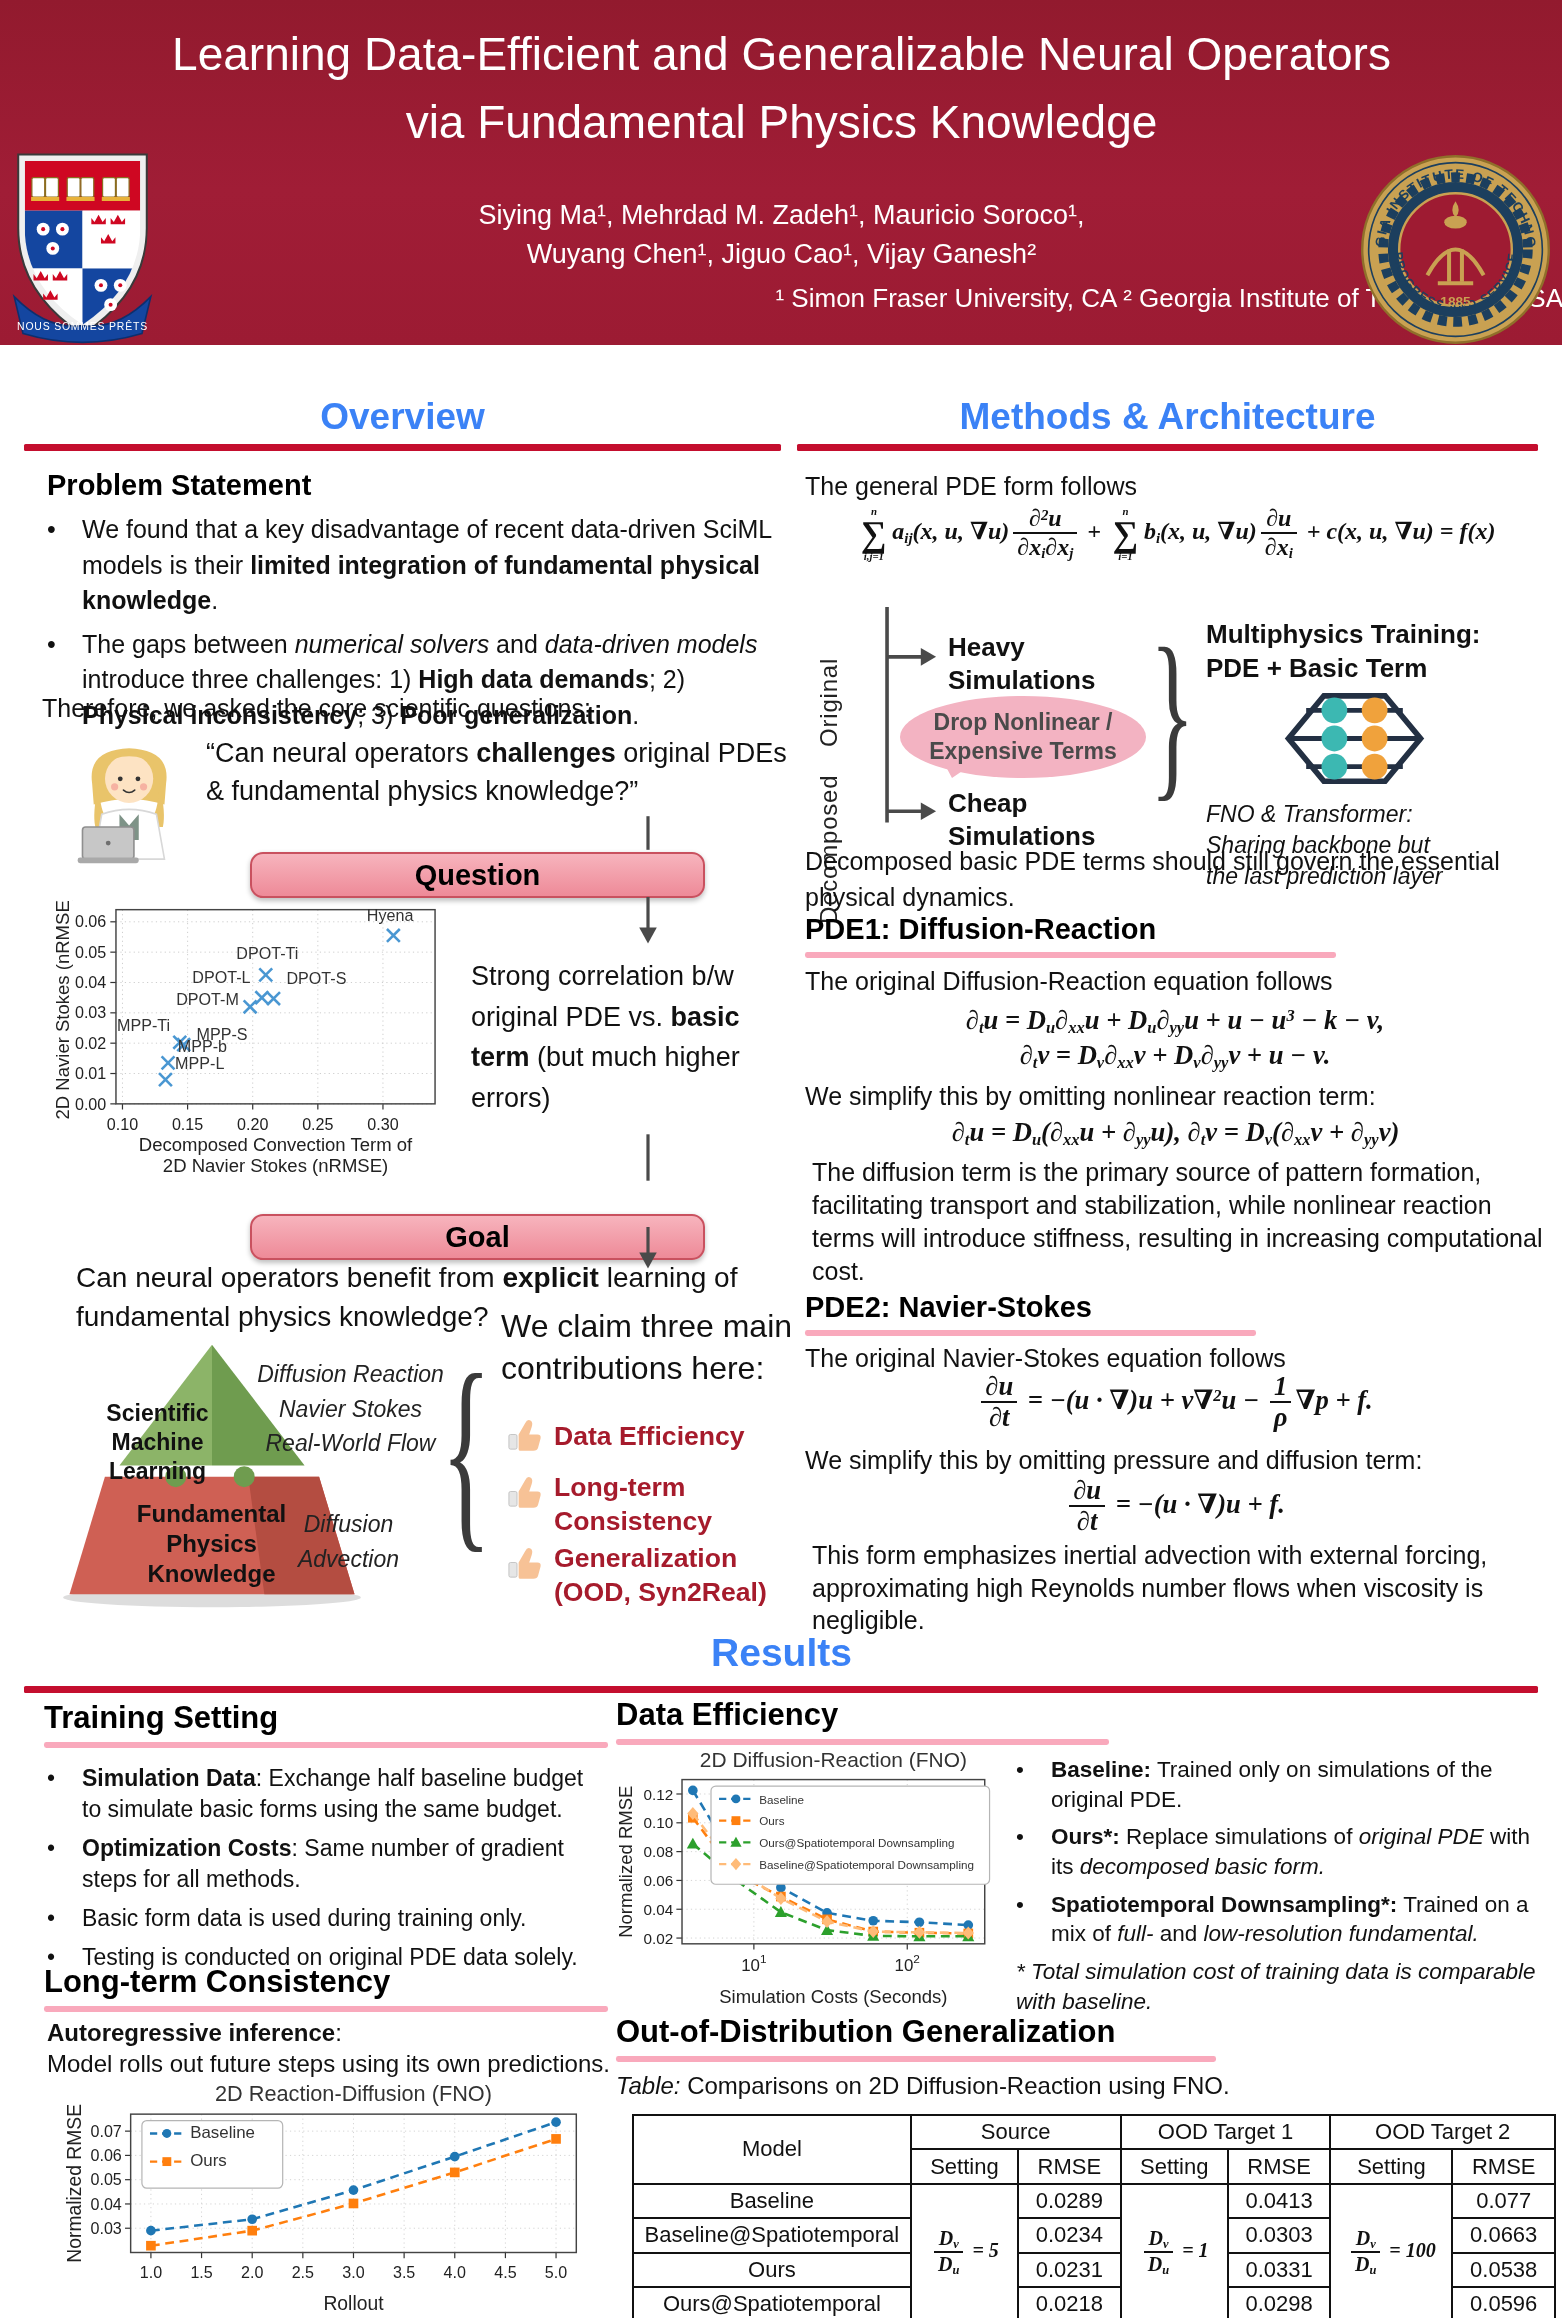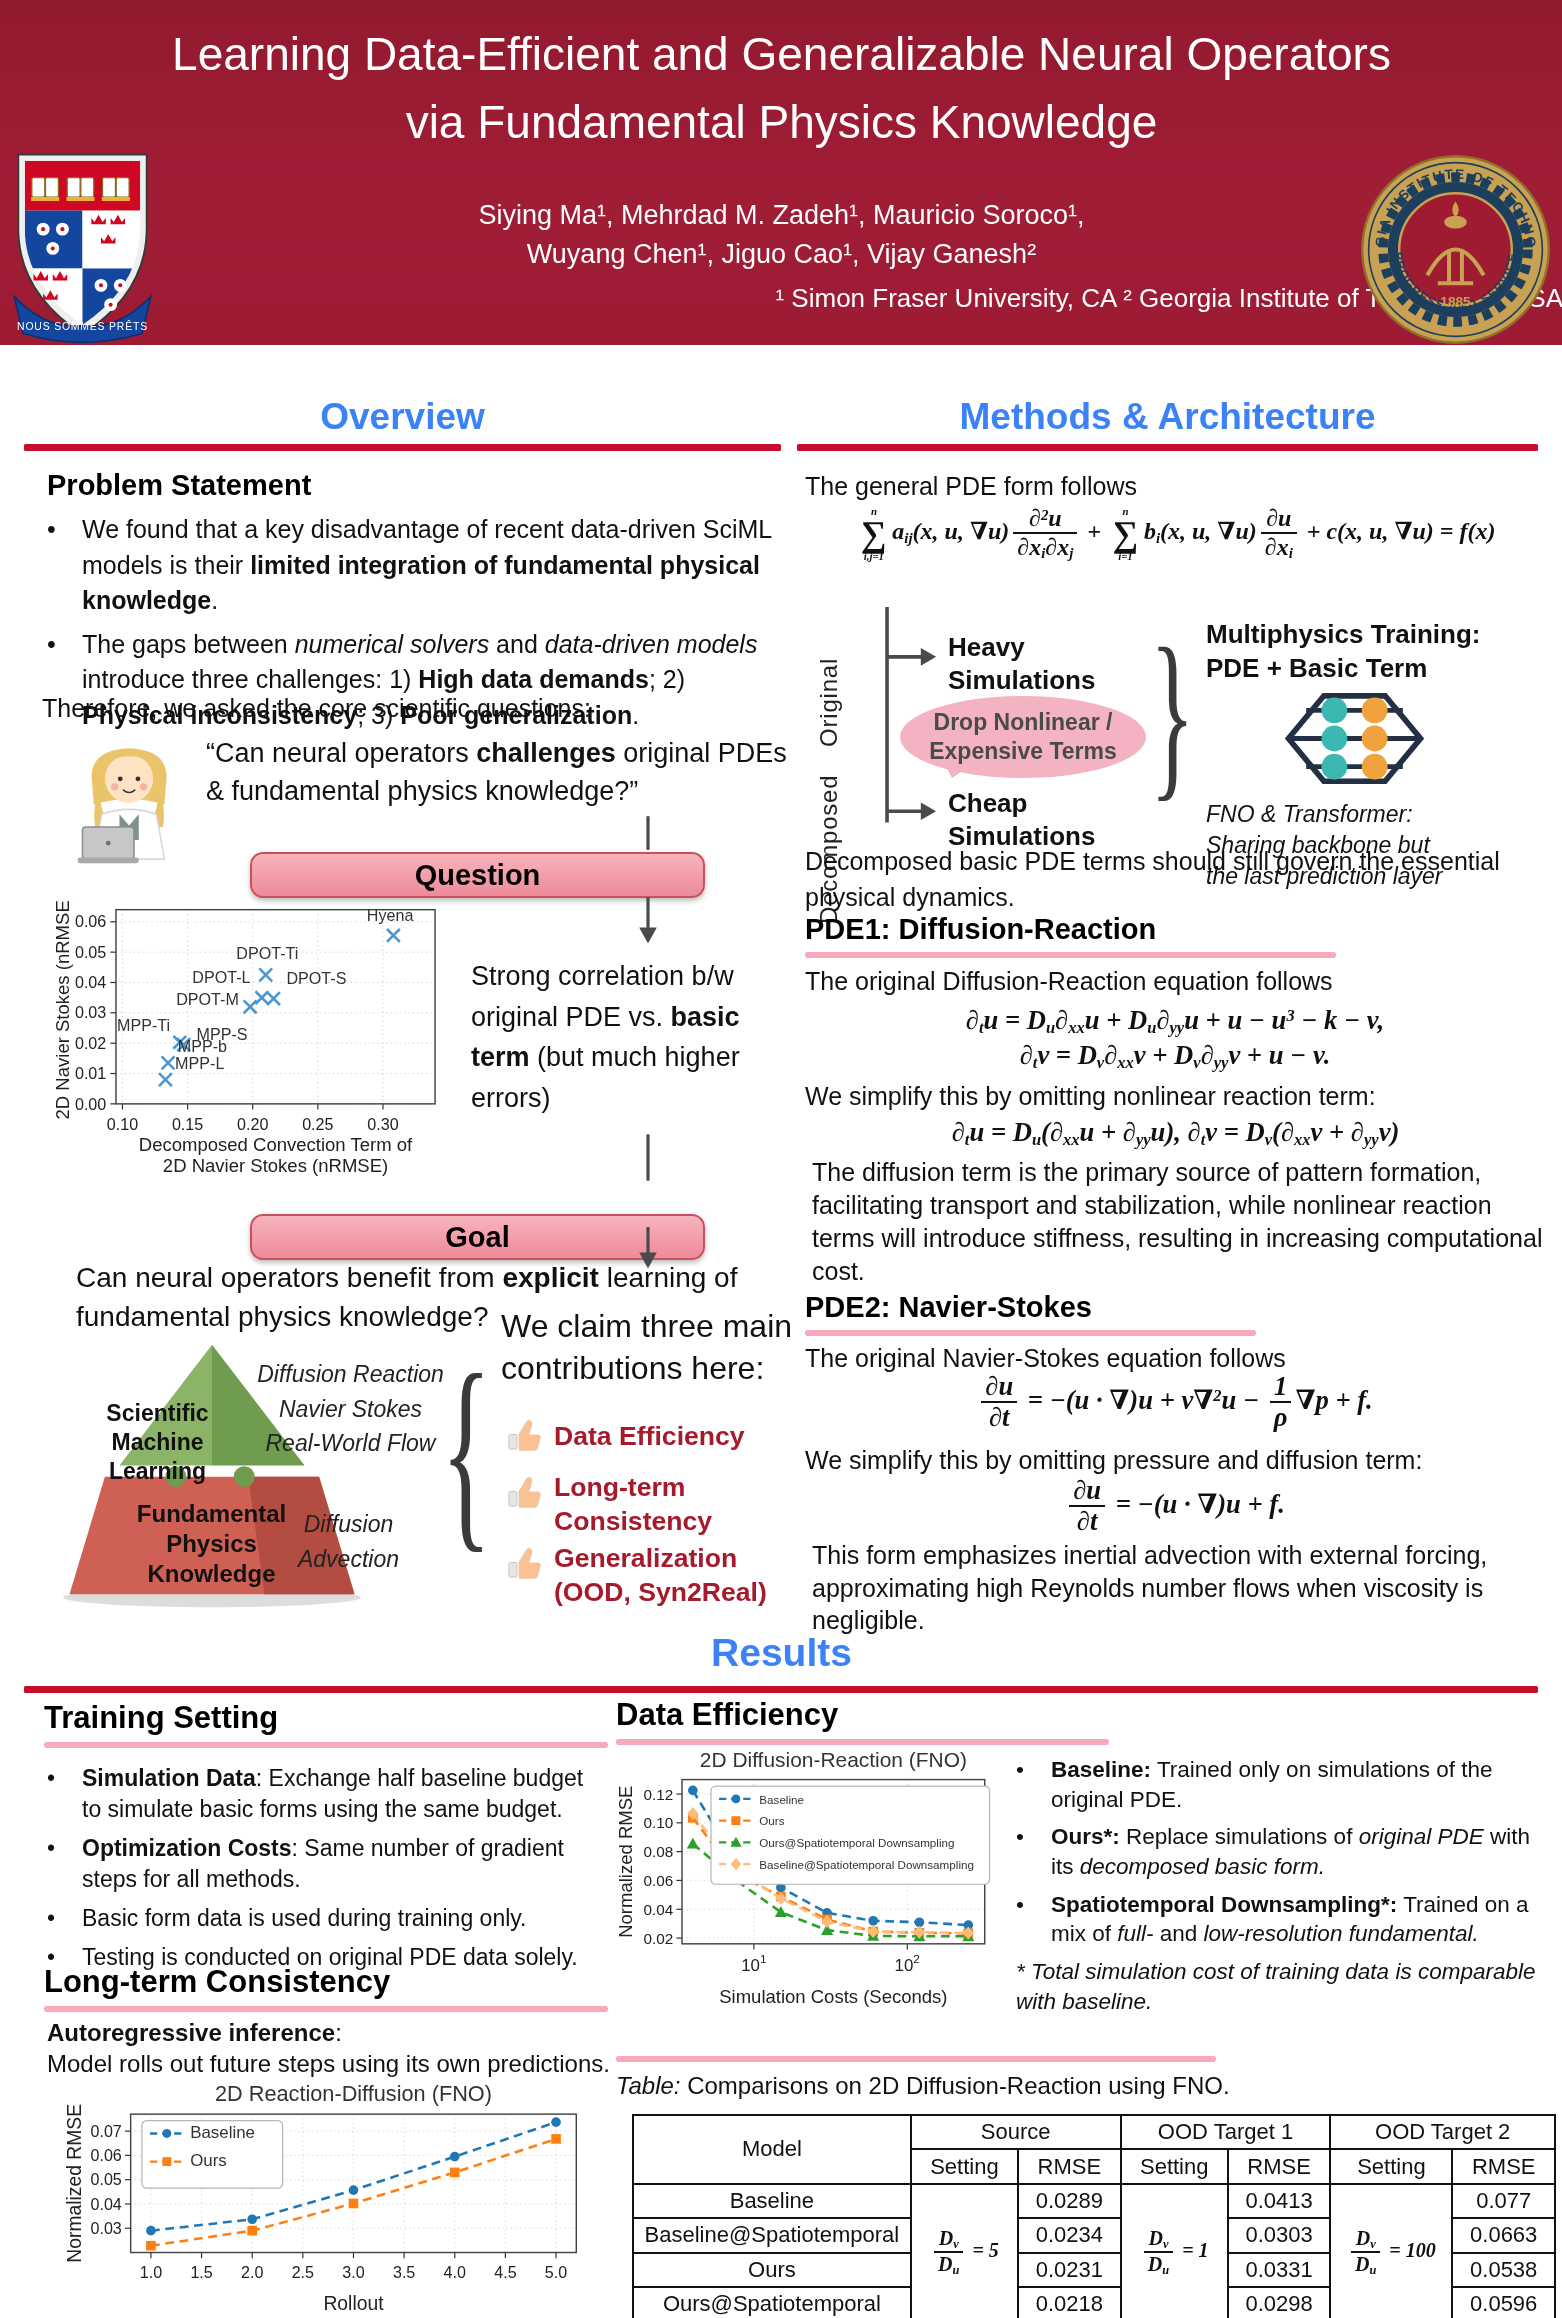--- a/index.html
+++ b/index.html
@@ -580,20 +580,21 @@
         <span class="dot">•</span>
         <span><span style="font-weight: bold;">Ours*:</span><span> Replace simulations of </span><span style="font-style: italic;">original PDE</span><span> with its </span><span style="font-style: italic;">decomposed basic form.</span></span>
       </div>
     <div class="row">
         <span class="dot">•</span>
         <span><span style="font-weight: bold;">Spatiotemporal Downsampling*:</span><span> Trained on a mix of </span><span style="font-style: italic;">full-</span><span> and </span><span style="font-style: italic;">low-resolution fundamental.</span></span>
       </div>
     <div><span style="font-style: italic;">* Total simulation cost of training data is comparable with baseline.</span></div>
   </div>
 
+  <div class="abs h2" style="left:616px;top:2014px;">Out-of-Distribution Generalization</div>
   <div class="abs pinkbar" style="left:616px;top:2056px;width:600px;"></div>
   <div class="abs" style="left:616px;top:2072px;font-size:24px;"><span style="font-style: italic;">Table:</span><span> Comparisons on 2D Diffusion-Reaction using FNO.</span></div>
 
   <table class="abs ood" style="left:632px;top:2114px;width:924px;">
     <thead>
       <tr>
         <th rowspan="2" style="width:266px;">Model</th>
         <th colspan="2">Source</th>
         <th colspan="2">OOD Target 1</th>
         <th colspan="2">OOD Target 2</th>

